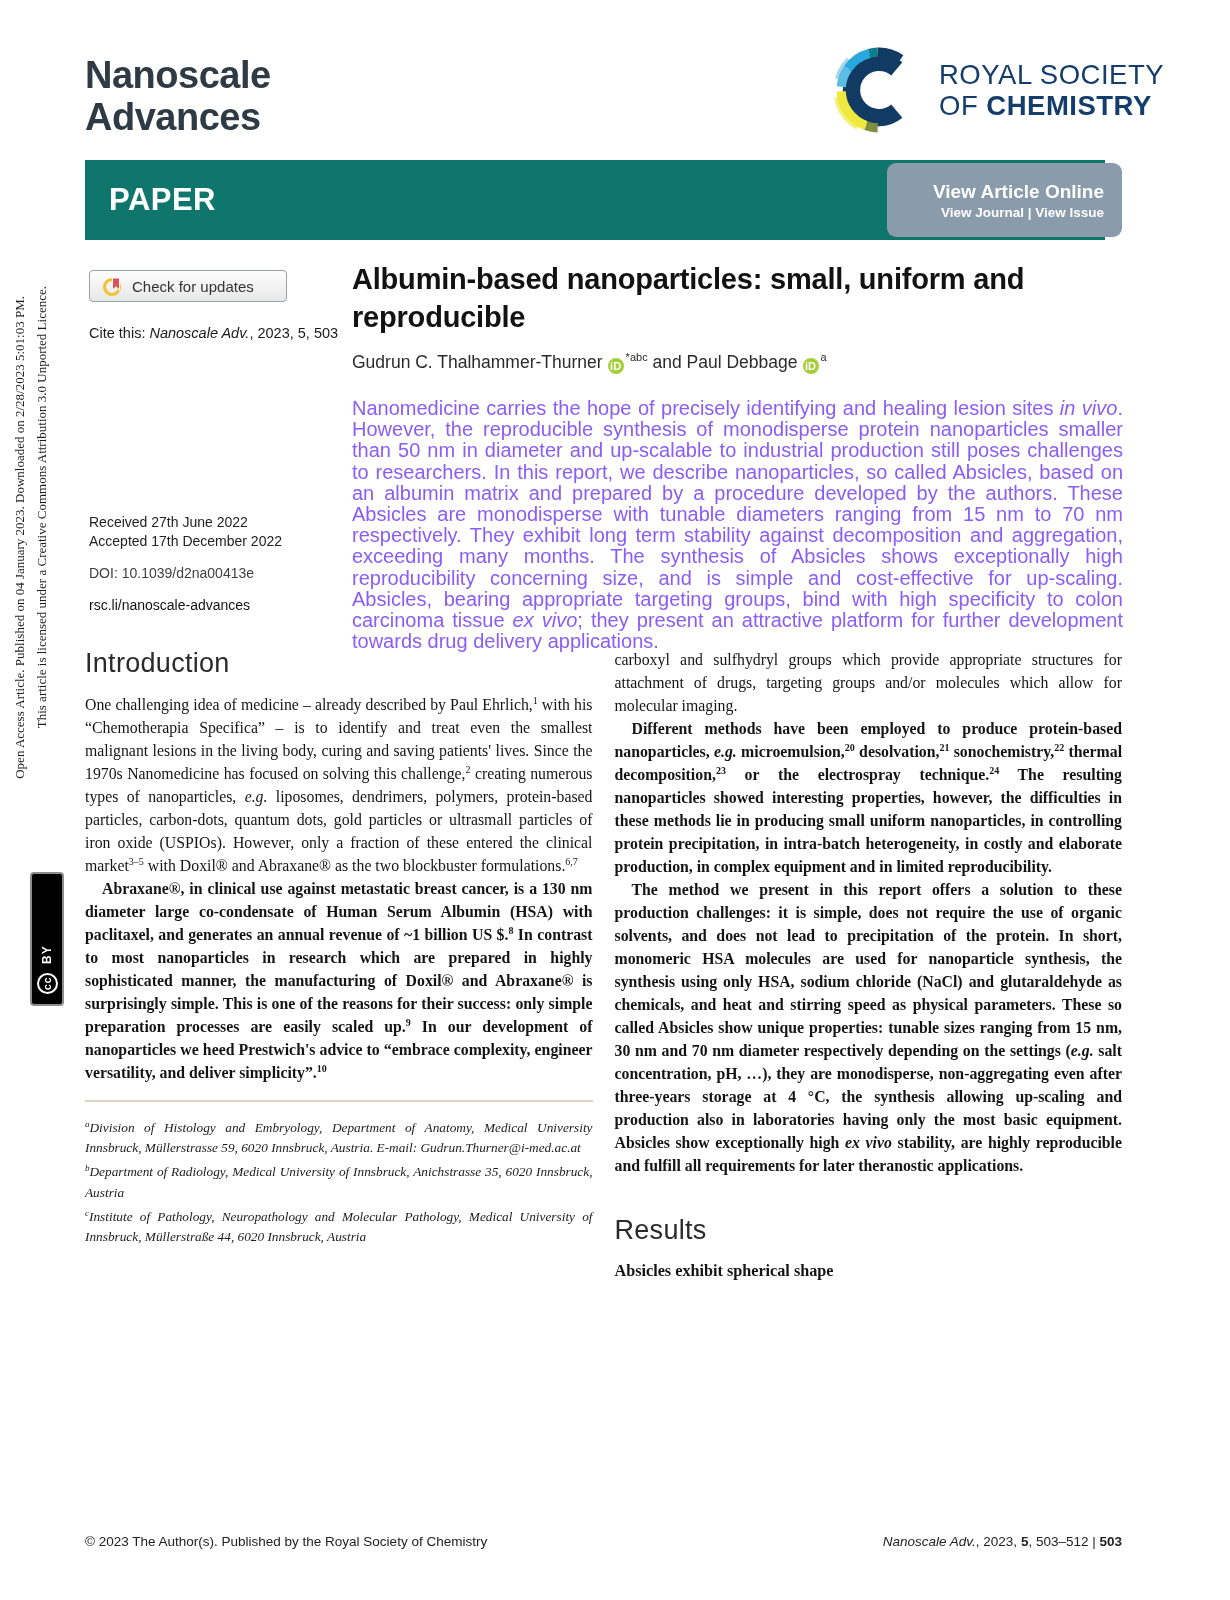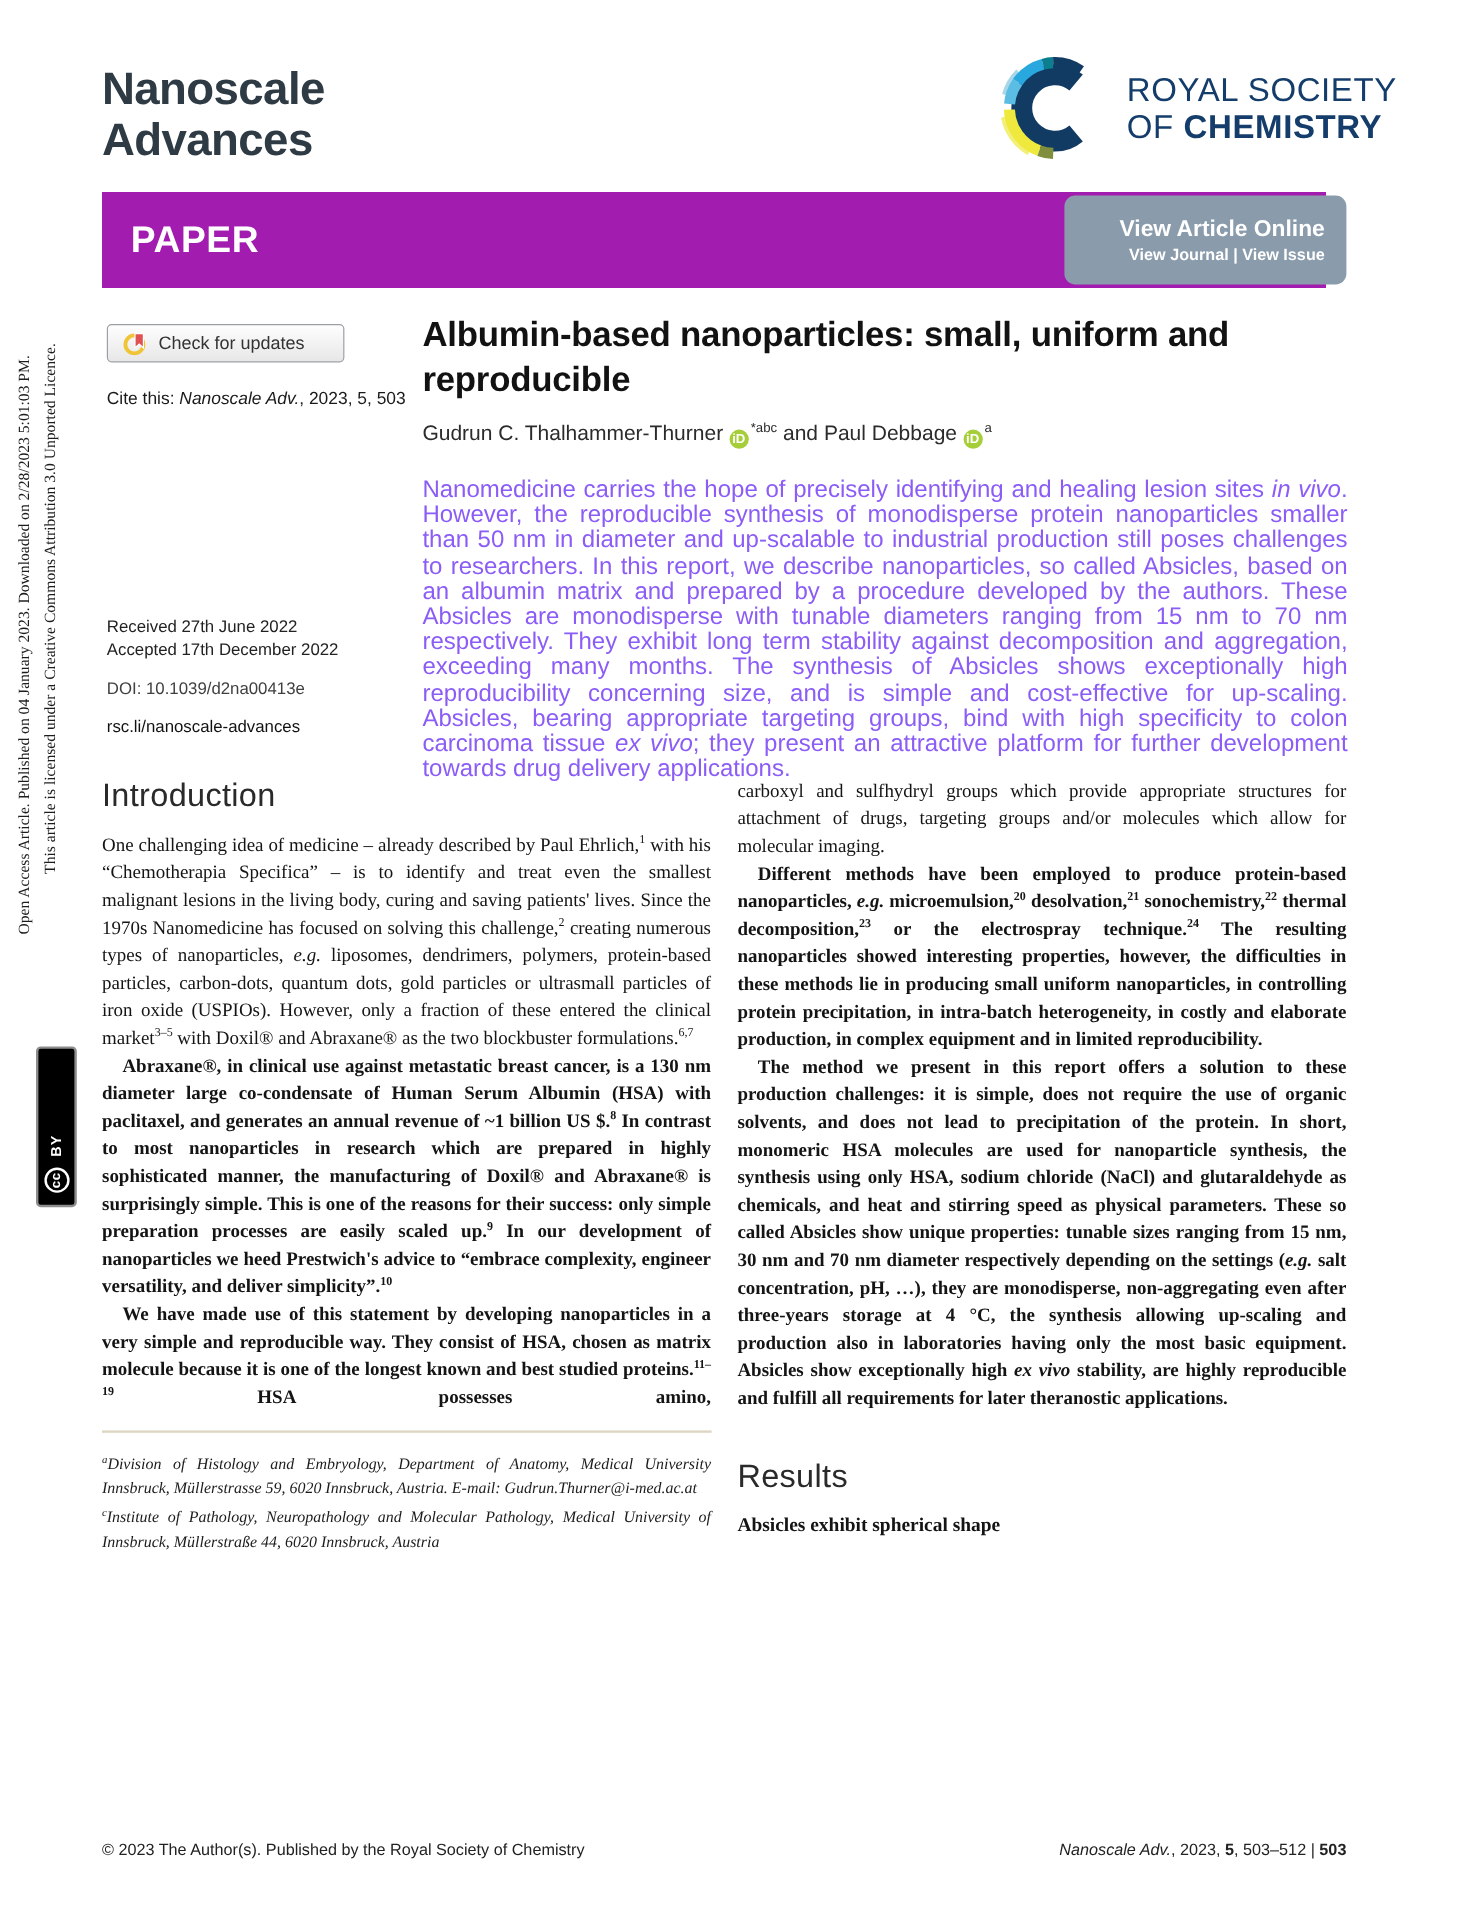--- a/index.html
+++ b/index.html
@@ -31,21 +31,21 @@
   #journal-name {
     position:absolute; left:85px; top:55px;
     font-size:38px; font-weight:bold; color:#2e3b44; line-height:1.1; letter-spacing:-0.5px;
   }
   #rsc-logo { position:absolute; left:833px; top:44px; display:flex; align-items:center; gap:14px; }
   #rsc-logo-text { color:#143d6b; font-size:27.5px; line-height:1.13; letter-spacing:.5px; }
   #rsc-logo-text .bold { font-weight:bold; }
   
   #paper-banner {
     position:absolute; left:85px; top:160px; width:1020px; height:80px;
-    background:#a21caf;
+    background:#0f766e;
   }
   #paper-type {
     position:absolute; left:24px; top:50%; transform:translateY(-50%);
     color:#fff; font-size:31px; font-weight:bold; letter-spacing:.5px;
   }
   #vao-box {
     position:absolute; right:-17px; top:3px; bottom:3px; width:235px;
     background:#8a9bac; border-radius:9px; color:#fff;
     display:flex; flex-direction:column; justify-content:center; align-items:flex-end;
     padding-right:18px;
@@ -186,24 +186,24 @@
   <div id="meta-doi">DOI: 10.1039/d2na00413e</div>
   <div id="meta-url">rsc.li/nanoscale-advances</div>
 </div>
 
 <div id="body-cols">
 
   <div class="col">
     <div class="section-heading">Introduction</div>
     <p class="para">One challenging idea of medicine – already described by Paul Ehrlich,<sup>1</sup> with his “Chemotherapia Specifica” – is to identify and treat even the smallest malignant lesions in the living body, curing and saving patients' lives. Since the 1970s Nanomedicine has focused on solving this challenge,<sup>2</sup> creating numerous types of nanoparticles, <i>e.g.</i> liposomes, dendrimers, polymers, protein-based particles, carbon-dots, quantum dots, gold particles or ultrasmall particles of iron oxide (USPIOs). However, only a fraction of these entered the clinical market<sup>3–5</sup> with Doxil® and Abraxane® as the two blockbuster formulations.<sup>6,7</sup></p>
     <p class="para">Abraxane®, in clinical use against metastatic breast cancer, is a 130 nm diameter large co-condensate of Human Serum Albumin (HSA) with paclitaxel, and generates an annual revenue of ~1 billion US $.<sup>8</sup> In contrast to most nanoparticles in research which are prepared in highly sophisticated manner, the manufacturing of Doxil® and Abraxane® is surprisingly simple. This is one of the reasons for their success: only simple preparation processes are easily scaled up.<sup>9</sup> In our development of nanoparticles we heed Prestwich's advice to “embrace complexity, engineer versatility, and deliver simplicity”.<sup>10</sup></p>
-    <p class="para force-justify">We have made use of this statement by developing nanoparticles in a very simple and reproducible way. They consist of HSA, chosen as matrix molecule because it is one of the longest known and best studied proteins.<sup>11–19</sup> HSA possesses amino,</p>
 
     <div id="footnotes">
       <div class="footnote"><sup>a</sup><span>Division of Histology and Embryology, Department of Anatomy, Medical University Innsbruck, Müllerstrasse 59, 6020 Innsbruck, Austria. E-mail: Gudrun.Thurner@i-med.ac.at</span></div>
+      <div class="footnote"><sup>b</sup><span>Department of Radiology, Medical University of Innsbruck, Anichstrasse 35, 6020 Innsbruck, Austria</span></div>
       <div class="footnote"><sup>c</sup><span>Institute of Pathology, Neuropathology and Molecular Pathology, Medical University of Innsbruck, Müllerstraße 44, 6020 Innsbruck, Austria</span></div>
     </div>
   </div>
 
   <div class="col">
     <p class="para">carboxyl and sulfhydryl groups which provide appropriate structures for attachment of drugs, targeting groups and/or molecules which allow for molecular imaging.</p>
     <p class="para">Different methods have been employed to produce protein-based nanoparticles, <i>e.g.</i> microemulsion,<sup>20</sup> desolvation,<sup>21</sup> sonochemistry,<sup>22</sup> thermal decomposition,<sup>23</sup> or the electrospray technique.<sup>24</sup> The resulting nanoparticles showed interesting properties, however, the difficulties in these methods lie in producing small uniform nanoparticles, in controlling protein precipitation, in intra-batch heterogeneity, in costly and elaborate production, in complex equipment and in limited reproducibility.</p>
     <p class="para">The method we present in this report offers a solution to these production challenges: it is simple, does not require the use of organic solvents, and does not lead to precipitation of the protein. In short, monomeric HSA molecules are used for nanoparticle synthesis, the synthesis using only HSA, sodium chloride (NaCl) and glutaraldehyde as chemicals, and heat and stirring speed as physical parameters. These so called Absicles show unique properties: tunable sizes ranging from 15 nm, 30 nm and 70 nm diameter respectively depending on the settings (<i>e.g.</i> salt concentration, pH, …), they are monodisperse, non-aggregating even after three-years storage at 4 °C, the synthesis allowing up-scaling and production also in laboratories having only the most basic equipment. Absicles show exceptionally high <i>ex vivo</i> stability, are highly reproducible and fulfill all requirements for later theranostic applications.</p>
 
     <div id="results-block">

